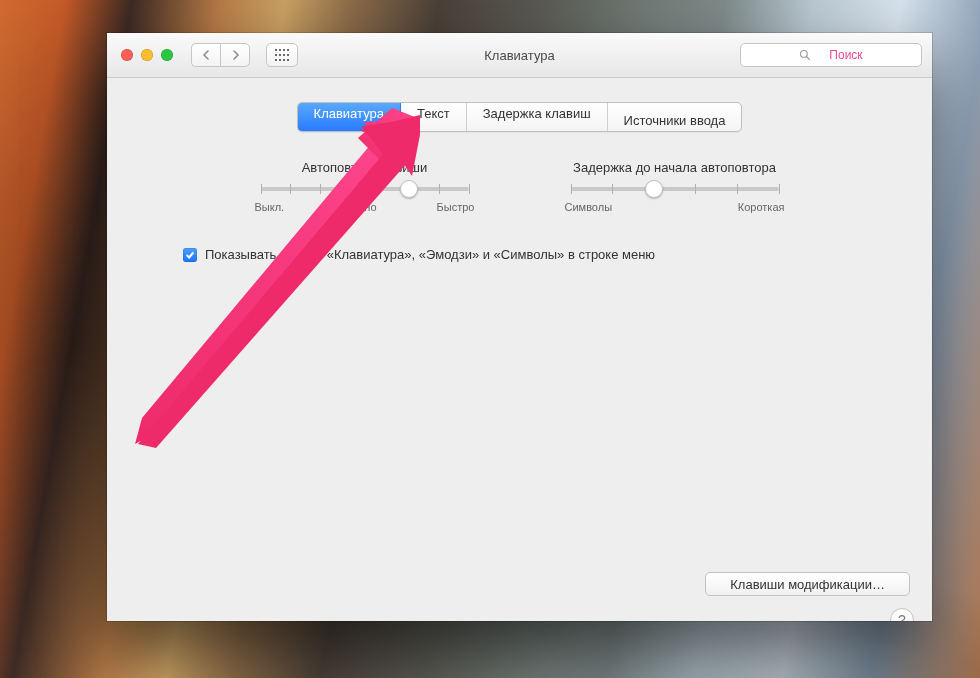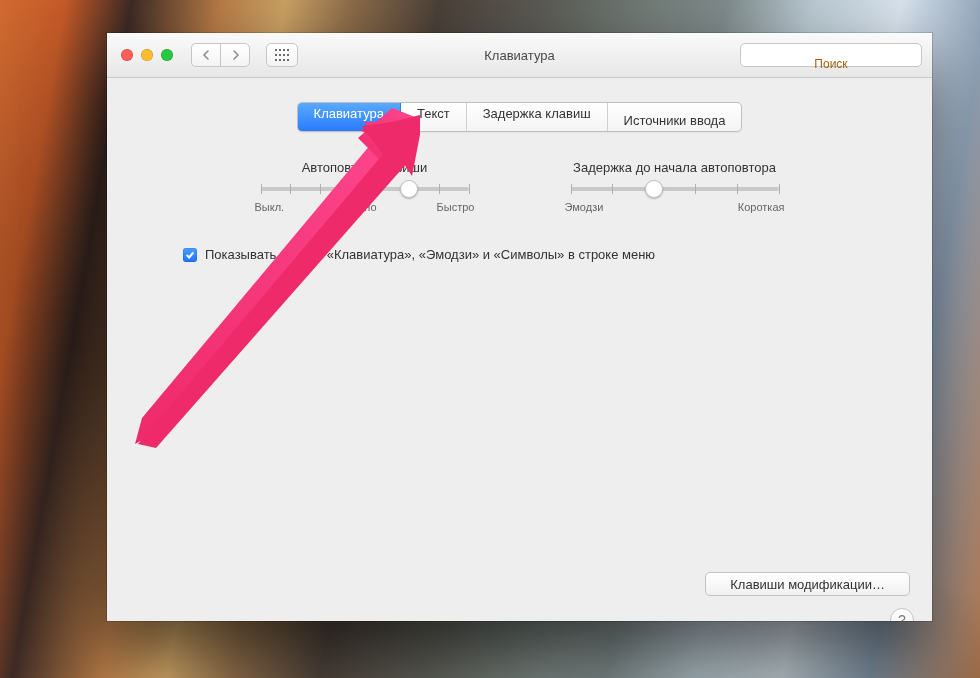--- a/index.html
+++ b/index.html
@@ -34,21 +34,21 @@
   }
   .traffic{display:flex;gap:8px;margin-left:4px;}
   .tl{width:12px;height:12px;border-radius:50%;box-shadow:inset 0 0 0 .5px rgba(0,0,0,.25);}
   .tl.red{background:#ff5f57;} .tl.yel{background:#ffbd2e;} .tl.grn{background:#28c840;}
   .navseg{display:flex;margin-left:10px;}
   .navbtn{width:28px;height:22px;background:linear-gradient(#ffffff,#f3f3f3);border:1px solid #c6c6c6;display:flex;align-items:center;justify-content:center;color:#8a8a8a;cursor:default;}
   .navbtn:first-child{border-radius:5px 0 0 5px;border-right:none;}
   .navbtn:last-child{border-radius:0 5px 5px 0;}
   .gridbtn{width:30px;height:22px;margin-left:8px;background:linear-gradient(#ffffff,#f3f3f3);border:1px solid #c6c6c6;border-radius:5px;display:flex;align-items:center;justify-content:center;color:#6a6a6a;cursor:default;}
   .title{position:absolute;left:0;right:0;text-align:center;font-size:13px;color:#4a4a4a;pointer-events:none;}
-  .search{margin-left:auto;width:180px;height:22px;background:#ffffff;border:1px solid #c6c6c6;border-radius:5px;display:flex;align-items:center;justify-content:center;gap:18px;color:#a16207;font-size:12px;flex-direction:column;}
+  .search{margin-left:auto;width:180px;height:22px;background:#ffffff;border:1px solid #c6c6c6;border-radius:5px;display:flex;align-items:center;justify-content:center;gap:18px;color:#ec4899;font-size:12px;}
   .search svg{width:12px;height:12px;fill:#9a9a9a;}
   .content{position:relative;height:calc(100% - 44px);}
   .tabs{display:flex;justify-content:center;margin-top:24px;}
   .tabseg{display:flex;border:1px solid #bfbfbf;border-radius:5px;overflow:hidden;background:linear-gradient(#ffffff,#f4f4f4);box-shadow:0 1px 1px rgba(0,0,0,.05);}
   .tab{padding:3px 16px;font-size:13px;color:#333;border-right:1px solid #cfcfcf;cursor:default;white-space:nowrap;}
   .tab:last-child{border-right:none;margin-top:7px;}
   .tab.active{background:linear-gradient(#58a9ff,#2a7bff);color:#fff;border-right-color:#2d7af0;}
   .sliders{display:flex;justify-content:center;gap:90px;margin-top:28px;}
   .slgroup{width:220px;text-align:center;}
   .sllabel{font-size:13px;color:#333;margin-bottom:12px;}
@@ -153,21 +153,21 @@
           <div class="track" id="track-delay">
               <div class="tick" style="left: 0%;"></div>
               <div class="tick" style="left: 20%;"></div>
               <div class="tick" style="left: 40%;"></div>
               <div class="tick" style="left: 60%;"></div>
               <div class="tick" style="left: 80%;"></div>
               <div class="tick" style="left: 100%;"></div>
               <div class="knob" style="left: 40%;"></div>
             </div>
           <div class="slticks">
-            <span>Эмодзи</span>
+            <span>Символы</span>
             <span>Короткая</span>
           </div>
         </div>
       </div>
 
       <div class="checkrow">
         <div class="chk">
           <svg viewBox="0 0 12 12">
               <polyline points="2,6 5,9 10,3"></polyline>
             </svg>

